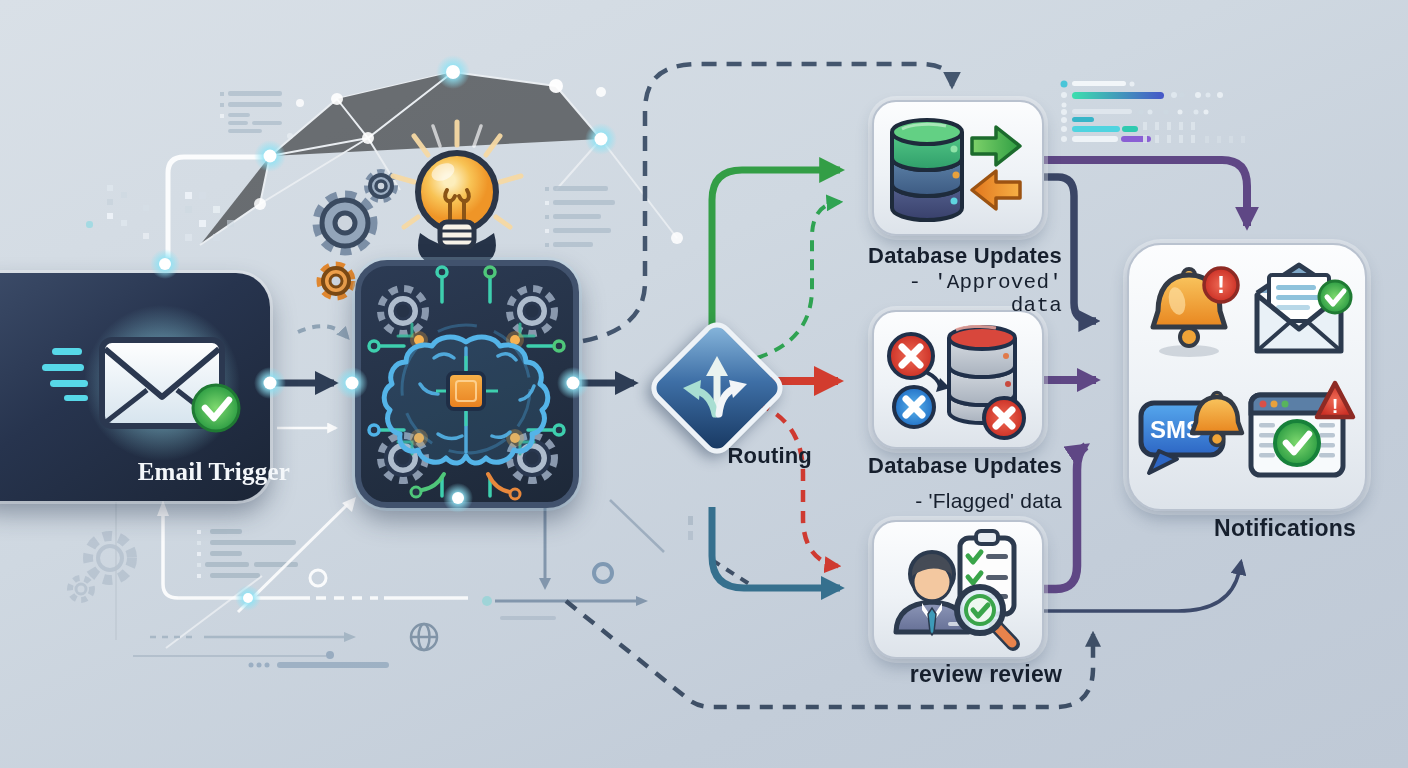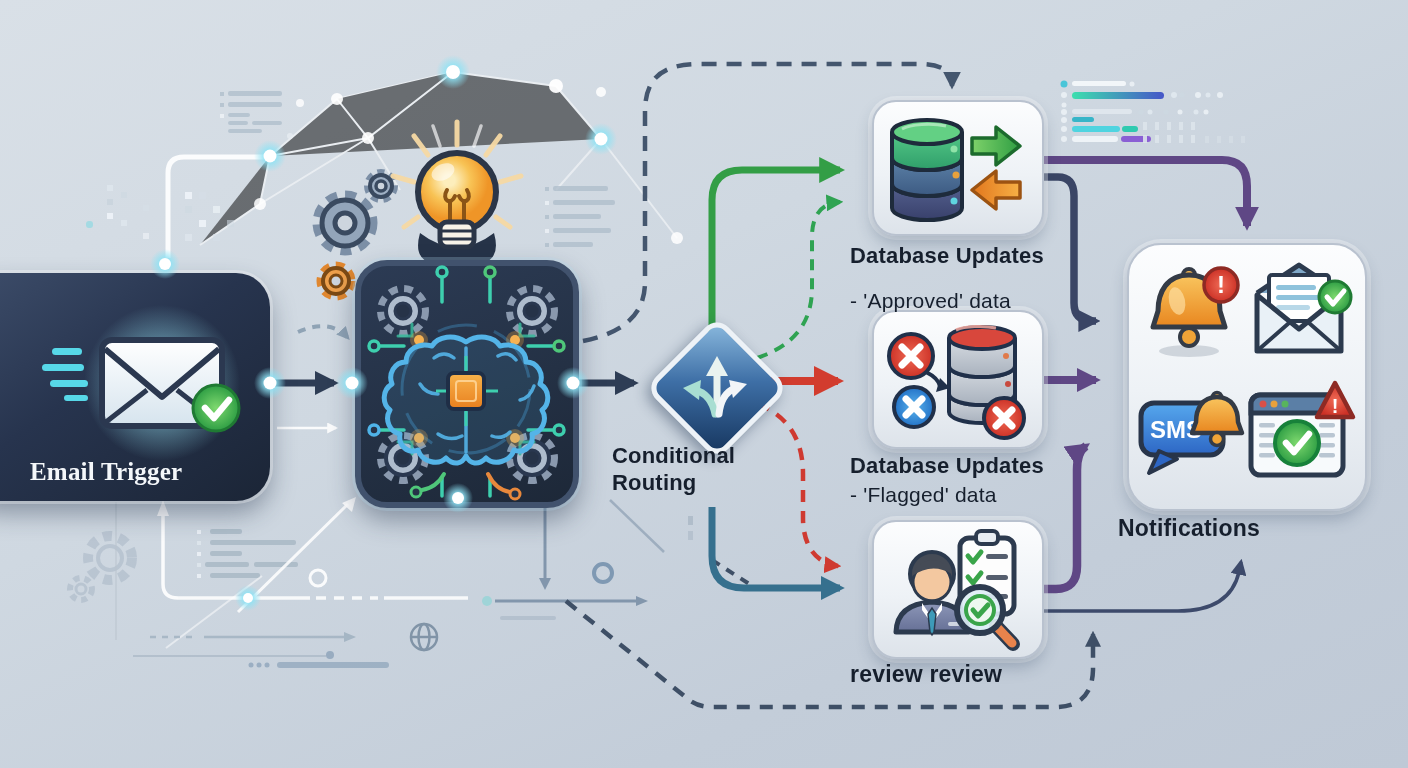--- a/index.html
+++ b/index.html
@@ -5,21 +5,21 @@
   html,body{margin:0;padding:0;background:#b9c3cf;}
   .canvas{position:relative;width:1408px;height:768px;overflow:hidden;
     font-family:"Liberation Sans",sans-serif;
     background:linear-gradient(155deg,#d9e0e7 0%,#cfd8e1 40%,#c3cdd9 75%,#bfc9d6 100%);}
   svg.layer{position:absolute;left:0;top:0;pointer-events:none;}
   .z1{z-index:1}.z2{z-index:2}.z12{z-index:12}
   .node{position:absolute;z-index:10;}
   .card{background:linear-gradient(180deg,#fcfdfe 0%,#eef2f6 55%,#dde3ea 100%);
     border:2px solid #b9c2cf;border-radius:24px;
     box-shadow:0 8px 16px rgba(40,60,90,.28),0 0 0 4px rgba(255,255,255,.35);}
-  .lbl{position:absolute;z-index:11;text-align:left;color:#161f2d;font-weight:700;
+  .lbl{position:absolute;z-index:11;text-align:right;color:#161f2d;font-weight:700;
     letter-spacing:.2px;}
   .lbl .sub{font-weight:500;}
   .email-box{left:-34px;top:273px;width:304px;height:228px;border-radius:34px;
     background:linear-gradient(145deg,#3d4d6a 0%,#27344e 45%,#1b2536 100%);
     box-shadow:0 0 0 3px rgba(255,255,255,.30),0 12px 26px rgba(25,40,65,.4);}
   .ai-box{left:355px;top:260px;width:212px;height:236px;border-radius:32px;
     background:linear-gradient(160deg,#2c3b54 0%,#243145 55%,#1d2838 100%);
     border:6px solid #41526d;
     box-shadow:0 0 0 3px rgba(180,220,240,.25),0 12px 26px rgba(25,40,65,.4);}
   .diamond{left:666px;top:337px;width:92px;height:92px;transform:rotate(45deg);
@@ -467,21 +467,20 @@
         <path d="M46,72 L46,30" stroke="#e9f3f0" stroke-width="7"></path>
         <polygon points="46,14 35,34 57,34" fill="#e9f3f0"></polygon>
         <path d="M44,72 Q40,52 24,48" stroke="#a8ded2" stroke-width="7"></path>
         <polygon points="12,46 30,38 28,58" fill="#a8ded2"></polygon>
         <path d="M48,72 Q50,52 64,46" stroke="#f2f5f8" stroke-width="7"></path>
         <polygon points="76,42 58,38 62,56" fill="#f2f5f8"></polygon>
       </g>
     </svg>
   </div>
   <div class="lbl" style="left:612px;top:442px;width:200px;font-size:22px;line-height:27px;">
-    <div>Conditional</div>
     <div>Routing</div>
   </div>
 
   <div class="node card" style="left:872px;top:100px;width:168px;height:132px;">
     <svg width="168" height="132" viewBox="0 0 168 132">
       <defs>
         <linearGradient id="cylG" x1="0" y1="0" x2="0" y2="1">
             <stop offset="0" stop-color="#54c887"></stop>
             <stop offset="1" stop-color="#2f9e6a"></stop>
           </linearGradient>
@@ -513,21 +512,21 @@
       <path d="M28,27 a30,9 0 0 1 44,-3" fill="none" stroke="#b8ecc4" stroke-width="3" opacity="0.8"></path>
       <circle cx="80" cy="47" r="3.5" fill="#8fe3a8"></circle>
       <circle cx="82" cy="73" r="3.5" fill="#e8a13c"></circle>
       <circle cx="80" cy="99" r="3.5" fill="#5fd4e0"></circle>
       <path d="M98,36 h24 v-11 l24,19 l-24,19 v-11 h-24 z" fill="url(#arrG)" stroke="#1c6b2d" stroke-width="3.5" stroke-linejoin="round"></path>
       <path d="M146,80 h-24 v-11 l-24,19 l24,19 v-11 h24 z" fill="url(#arrO)" stroke="#9c5312" stroke-width="3.5" stroke-linejoin="round"></path>
     </svg>
   </div>
   <div class="lbl" style="left:850px;top:243px;width:212px;font-size:22px;">
     <div>Database Updates</div>
-    <div class="sub" style="font-size:21px;margin-top:20px;">- 'Approved' data</div>
+    <div class="sub" style="font-size:21px;margin-top:2px;font-family:Liberation Mono, monospace;">- 'Approved' data</div>
   </div>
 
   <div class="node card" style="left:872px;top:310px;width:168px;height:135px;">
     <svg width="168" height="135" viewBox="0 0 168 135">
       <defs>
         <radialGradient id="gRed">
             <stop offset="0" stop-color="#ef6a55"></stop>
             <stop offset="1" stop-color="#cc3126"></stop>
           </radialGradient>
         <radialGradient id="gBlu">
@@ -561,21 +560,21 @@
       <path d="M52,60 Q64,66 66,74" fill="none" stroke="#20304a" stroke-width="4"></path>
       <polygon points="62,80 76,76 66,66" fill="#20304a"></polygon>
       <g>
         <circle cx="130" cy="106" r="20" fill="url(#gRed)" stroke="#20304a" stroke-width="4"></circle>
         <path d="M122,98 L138,114 M138,98 L122,114" stroke="#ffffff" stroke-width="7" stroke-linecap="round"></path>
       </g>
     </svg>
   </div>
   <div class="lbl" style="left:850px;top:453px;width:212px;font-size:22px;">
     <div>Database Updates</div>
-    <div class="sub" style="font-size:21px;margin-top:4px;">- 'Flagged' data</div>
+    <div class="sub" style="font-size:21px;margin-top:10px;">- 'Flagged' data</div>
   </div>
 
   <div class="node card" style="left:872px;top:520px;width:168px;height:135px;">
     <svg width="168" height="135" viewBox="0 0 168 135">
       <defs>
         <linearGradient id="gSuit" x1="0" y1="0" x2="0" y2="1">
             <stop offset="0" stop-color="#8d97b8"></stop>
             <stop offset="1" stop-color="#667096"></stop>
           </linearGradient>
         <radialGradient id="gGreen3">

